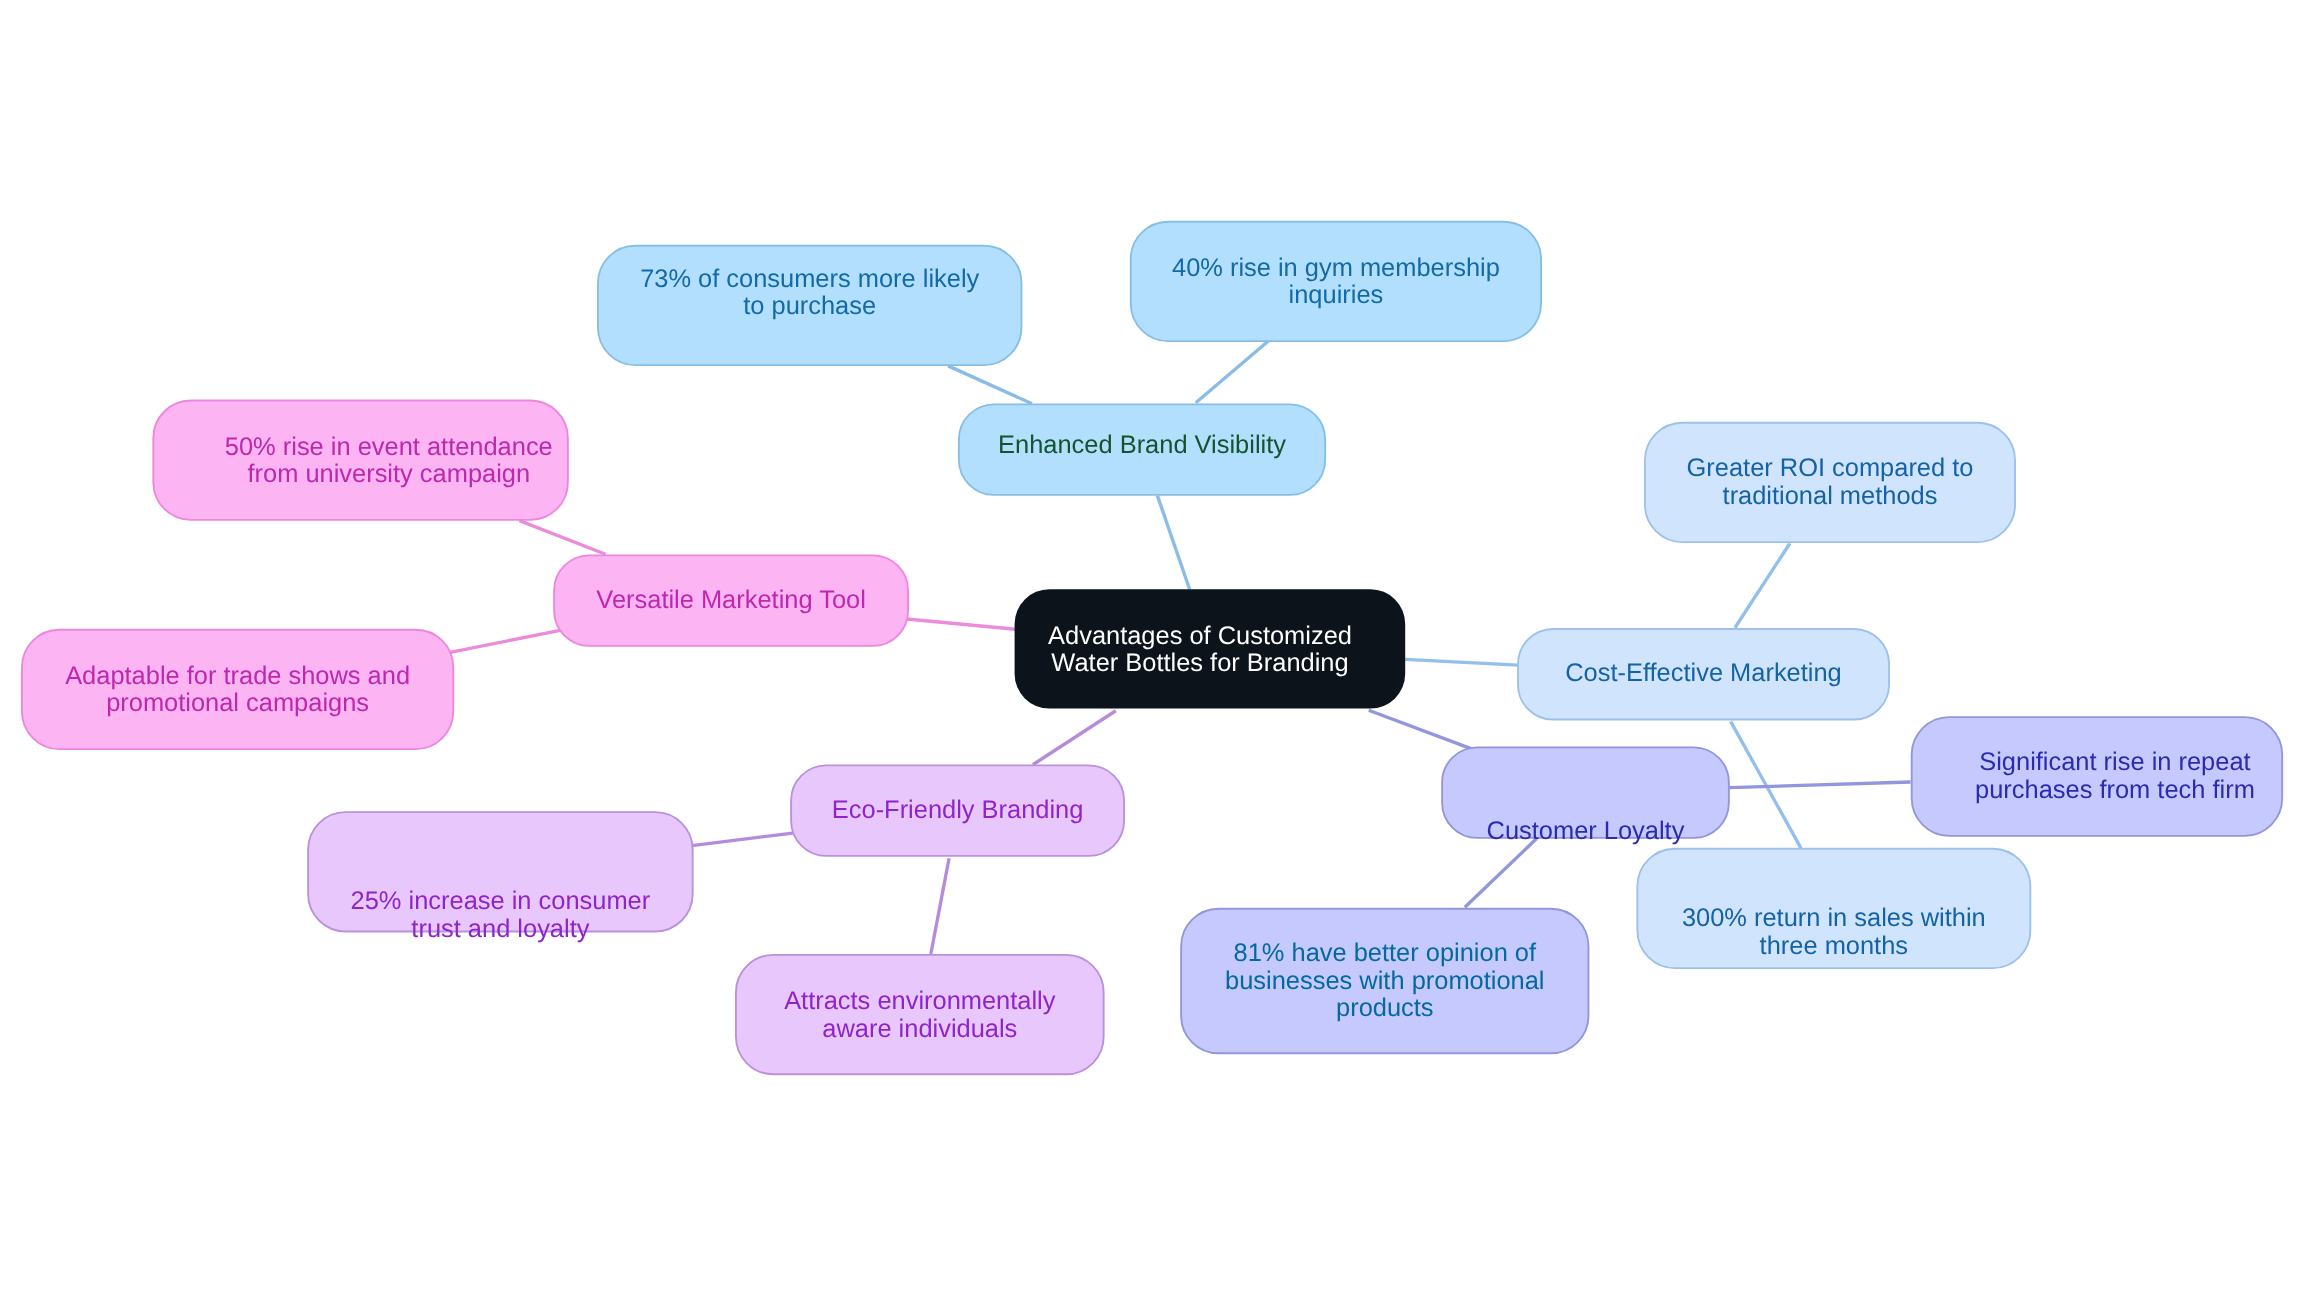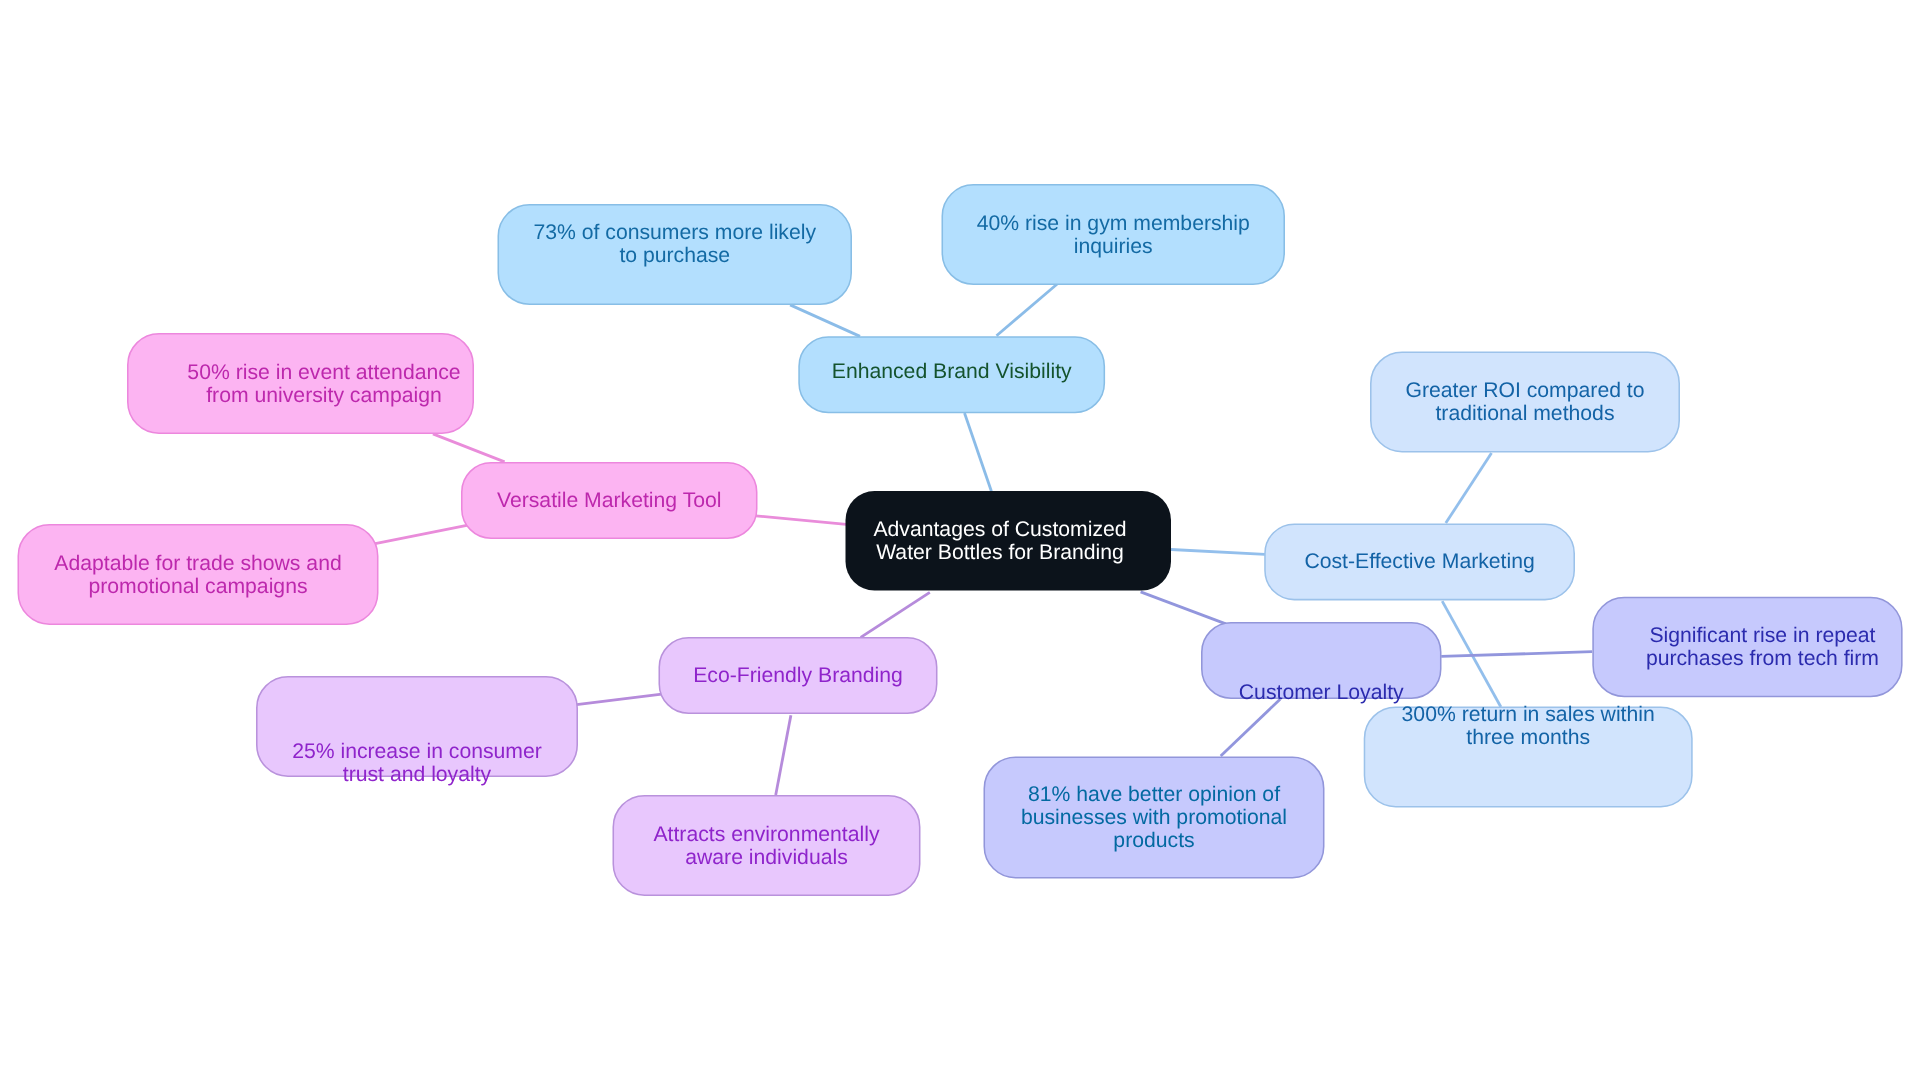--- a/index.html
+++ b/index.html
@@ -89,21 +89,21 @@
     <span class="node-label" style="transform:translateY(0.80px) translateZ(0)">Attracts environmentally
 aware individuals</span>
   </div>
   <div class="node" style="left:1370.0px;top:351.5px;width:310.0px;height:101.0px;color:#1363a6;">
     <span class="node-label" style="transform:translateY(0.80px) translateZ(0)">Greater ROI compared to
 traditional methods</span>
   </div>
   <div class="node" style="left:1264.2px;top:523.4px;width:310.8px;height:77.0px;color:#1363a6;">
     <span class="node-label" style="transform:translateY(0.80px) translateZ(0)">Cost-Effective Marketing</span>
   </div>
-  <div class="node" style="left:1363.7px;top:675px;width:329.0px;height:101.0px;color:#1363a6;">
+  <div class="node" style="left:1363.7px;top:726px;width:329.0px;height:101.0px;color:#1363a6;">
     <span class="node-label" style="transform:translateY(0.80px) translateZ(0)">300% return in sales within
 three months</span>
   </div>
   <div class="node" style="left:1201.0px;top:622.0px;width:240.5px;height:77.0px;color:#2b2bae;margin-top:32px;">
     <span class="node-label" style="transform:translateY(0.80px) translateZ(0)">Customer Loyalty</span>
   </div>
   <div class="node" style="left:983.5px;top:756.5px;width:341.0px;height:122.0px;color:#0369a1;">
     <span class="node-label" style="transform:translateY(0.80px) translateZ(0)">81% have better opinion of
 businesses with promotional
 products</span>

